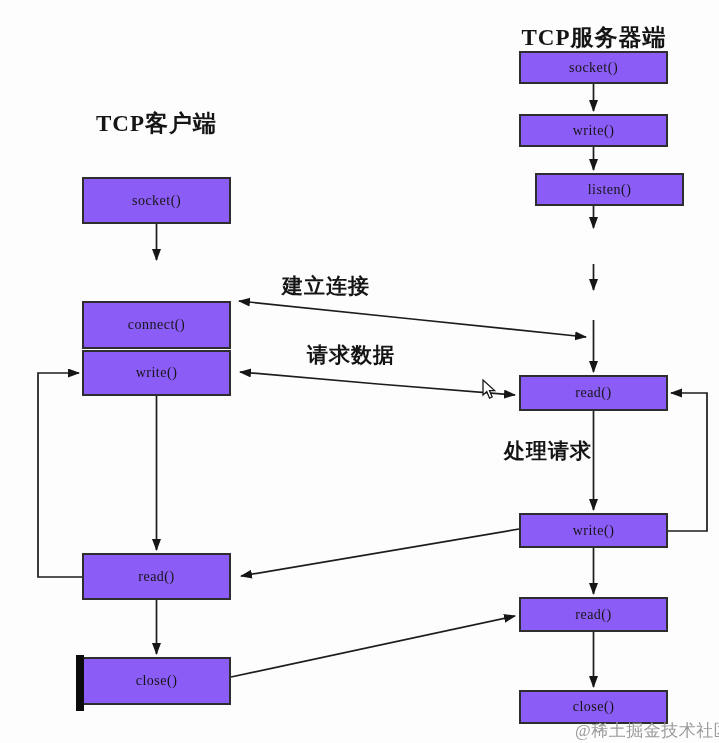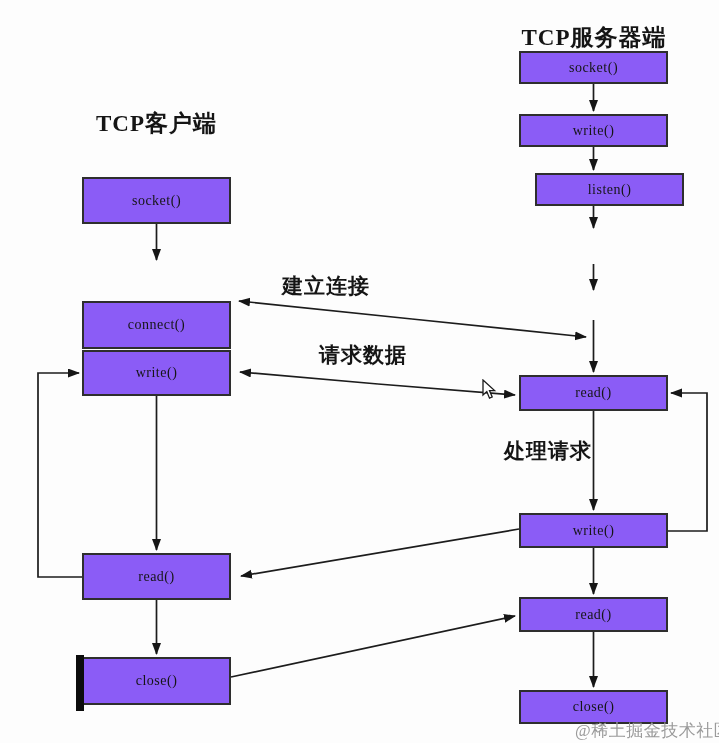--- a/index.html
+++ b/index.html
@@ -65,21 +65,21 @@
   #s-accept { top: 231px; height: 29px; }
   #s-read1  { top: 375px; height: 32px; }
   #s-write  { top: 513px; height: 31px; }
   #s-read2  { top: 597px; height: 31px; }
   #s-close  { top: 690px; height: 30px; }
 
   #client-title { left: 82px;  top: 108px; width: 149px; }
   #server-title { left: 514px; top: 22px;   width: 160px; font-family: Liberation Serif, serif; }
 
   #lbl-establish { left: 282px; top: 272px; }
-  #lbl-request   { left: 307px; top: 341px; margin-left: 12px; }
+  #lbl-request   { left: 307px; top: 341px; }
   #lbl-block     { left: 476px; top: 291px; }
   #lbl-process   { left: 504px; top: 437px; }
   #lbl-response  { left: 317px; top: 523px; }
   #lbl-finish    { left: 327px; top: 602px; }
 
   #close-shadow-bar {
     position: absolute;
     left: 76px; top: 655px;
     width: 8px; height: 56px;
     background: #0c0c0c;

